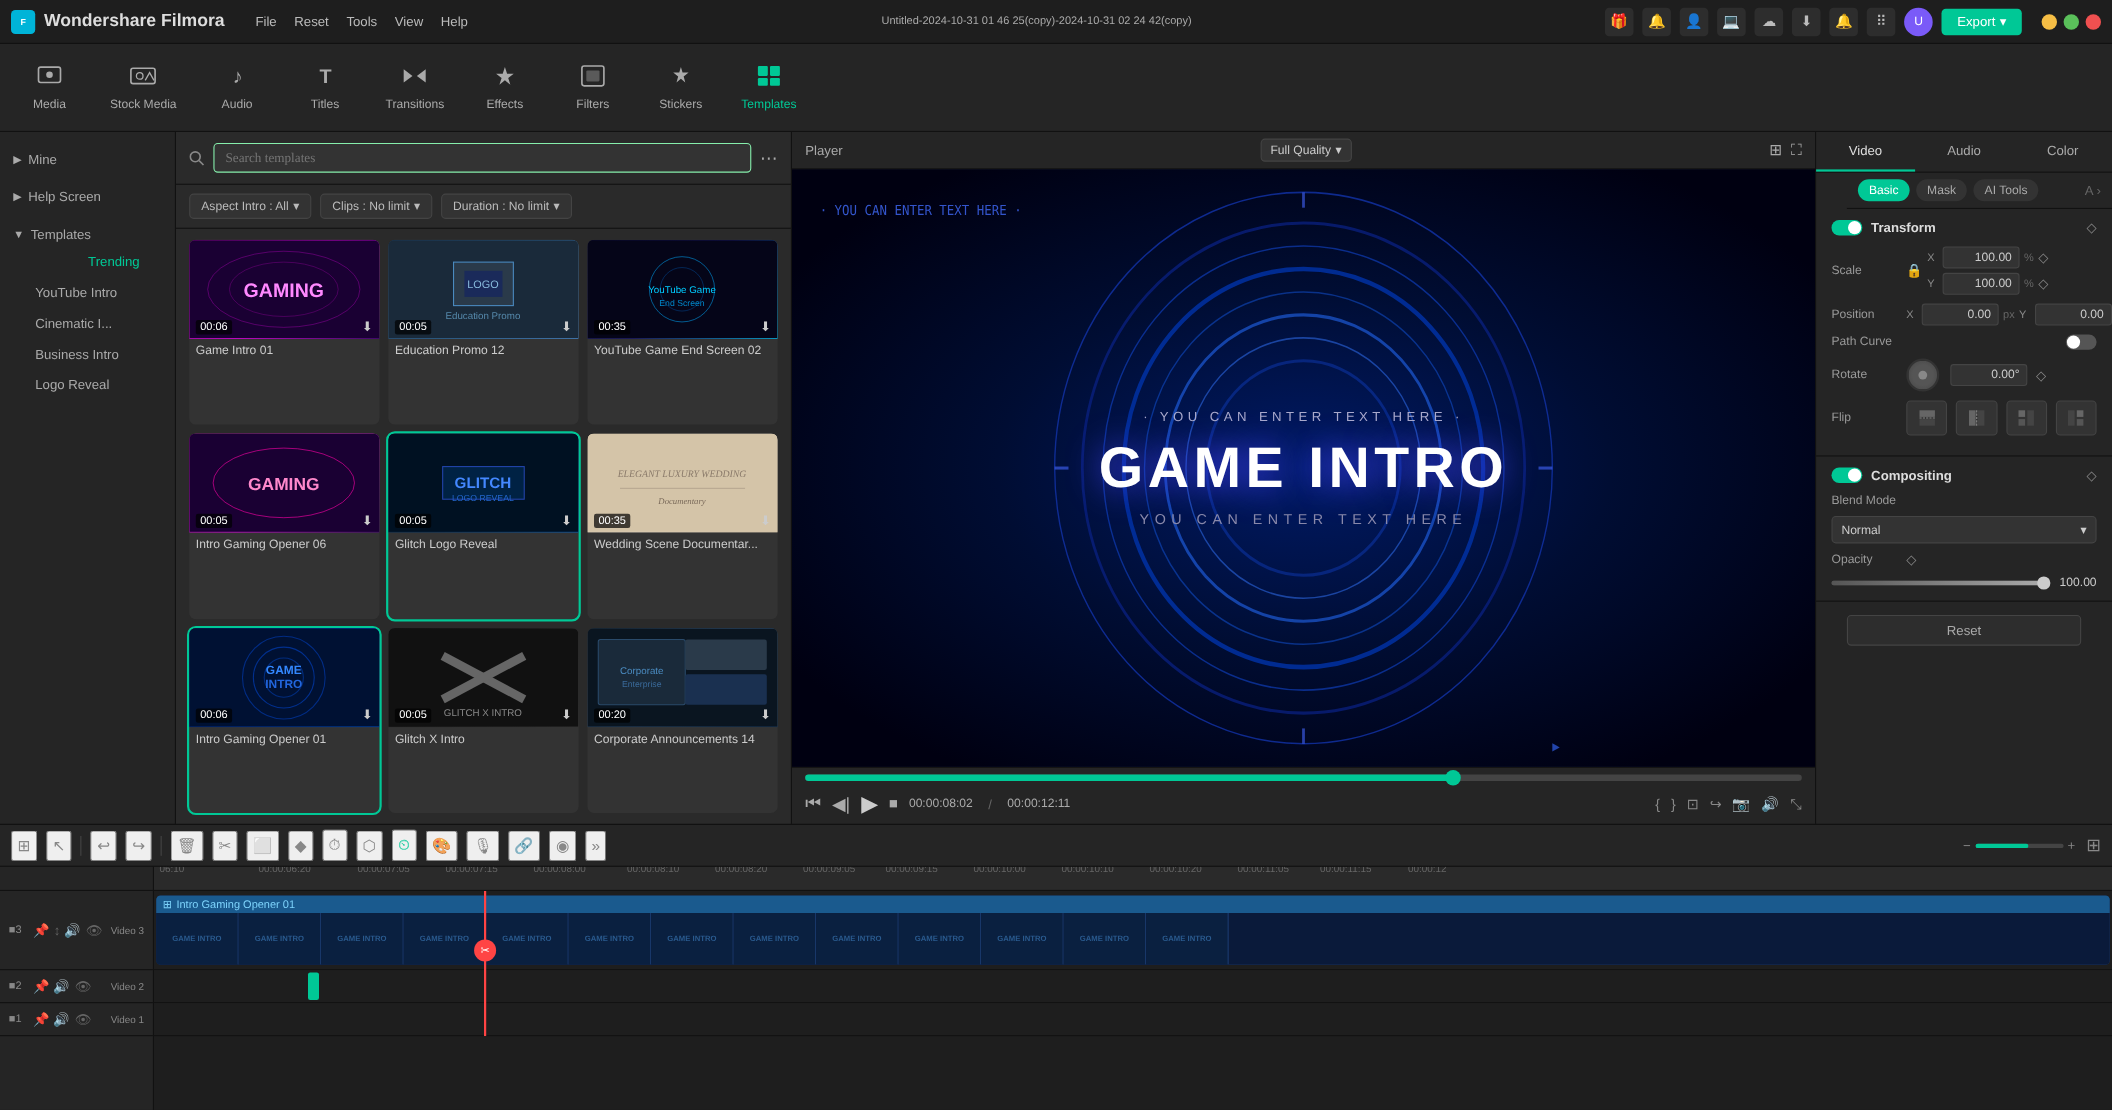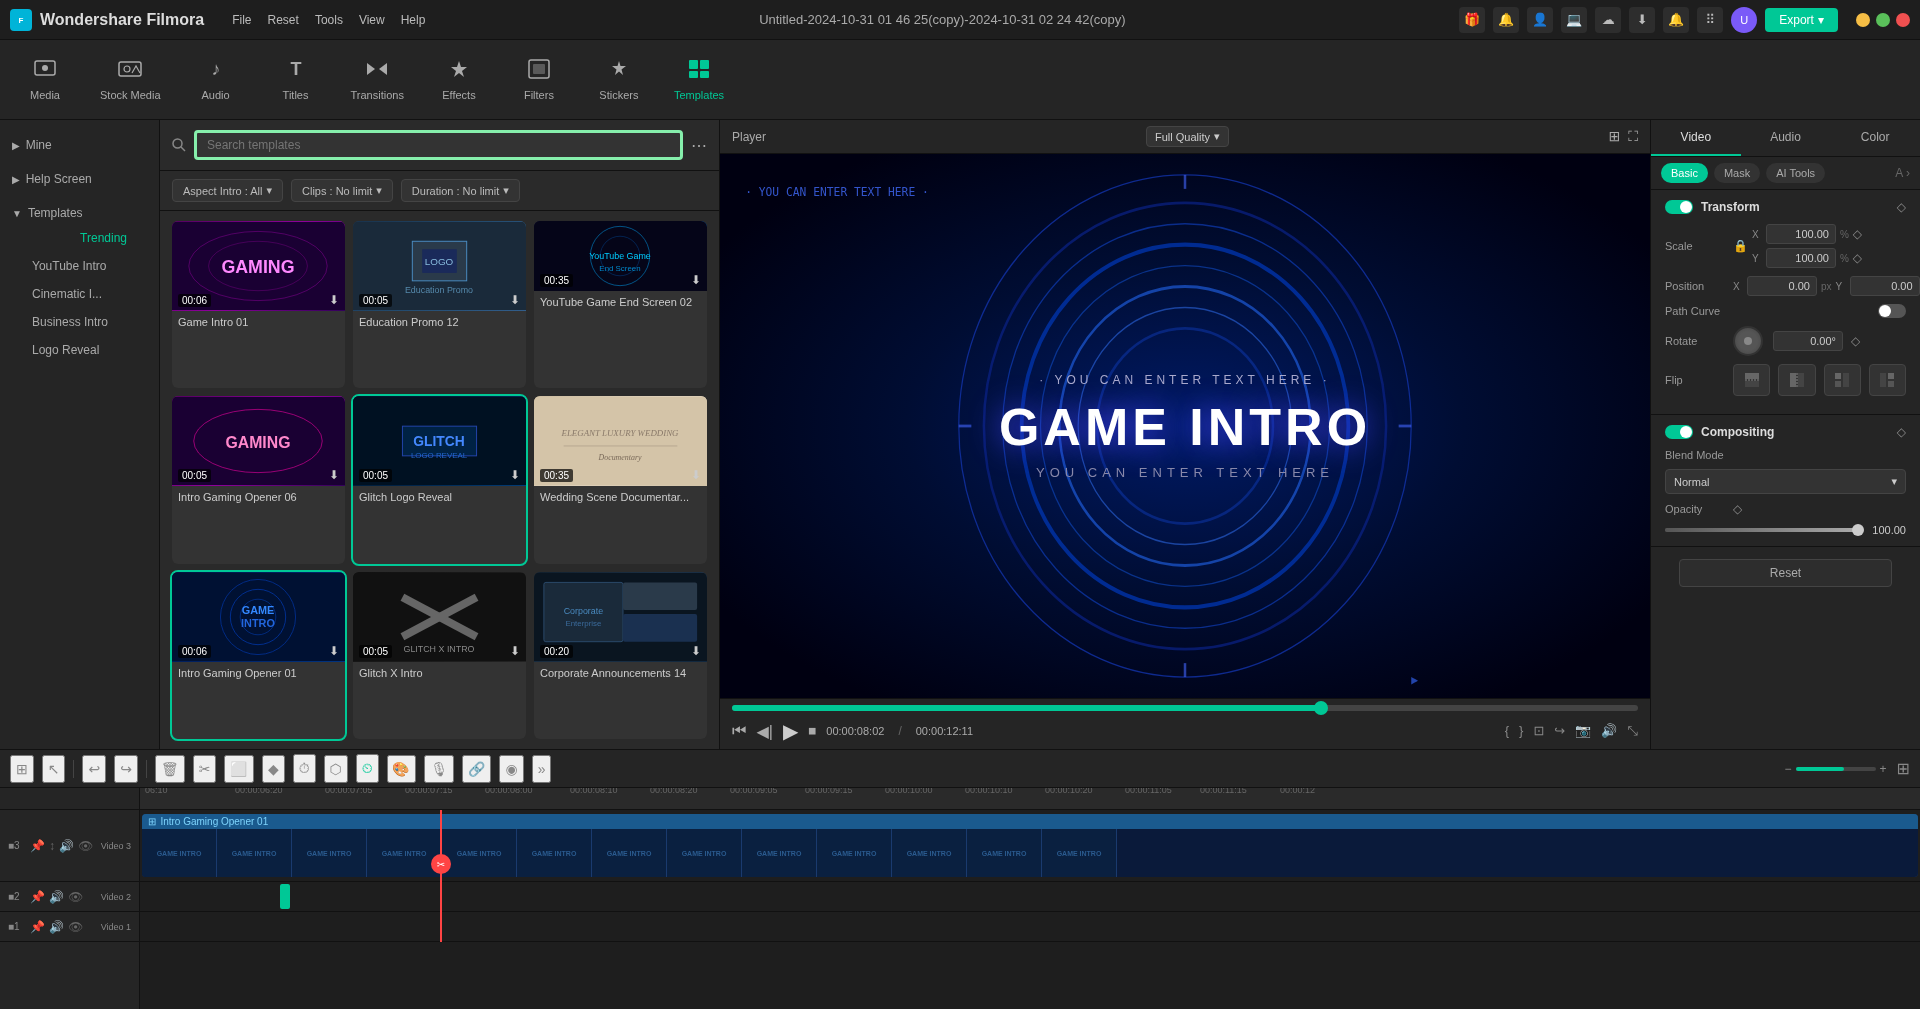--- a/index.html
+++ b/index.html
@@ -5,21 +5,21 @@
     * { box-sizing: border-box; margin: 0; padding: 0; }
     body { background: #1a1a1a; color: #ccc; font-family: 'Segoe UI', Arial, sans-serif; font-size: 12px; width: 1920px; height: 1009px; overflow: hidden; display: flex; flex-direction: column; }
 
     
     #titlebar { height: 40px; background: #1e1e1e; display: flex; align-items: center; justify-content: space-between; padding: 0 10px; border-bottom: 1px solid #111; flex-shrink: 0; }
     #titlebar .logo-area { display: flex; align-items: center; gap: 8px; }
     #titlebar .logo-icon { width: 22px; height: 22px; background: #00b4d8; border-radius: 4px; display: flex; align-items: center; justify-content: center; color: white; font-weight: bold; font-size: 10px; }
     #titlebar .app-name { color: #ddd; font-size: 16px; font-weight: 600; }
     #titlebar .menu-items { display: flex; gap: 16px; margin-left: 20px; }
     #titlebar .menu-item { color: #bbb; font-size: 12px; cursor: pointer; }
-    #titlebar .title-center { color: #aaa; font-size: 13px; }
+    #titlebar .title-center { color: #aaa; font-size: 10px; }
     #titlebar .title-right { display: flex; align-items: center; gap: 8px; }
     #titlebar .icon-btn { width: 26px; height: 26px; background: #2d2d2d; border-radius: 4px; display: flex; align-items: center; justify-content: center; cursor: pointer; color: #bbb; font-size: 13px; }
     #titlebar .avatar { width: 26px; height: 26px; border-radius: 50%; background: #7a5af8; display: flex; align-items: center; justify-content: center; color: white; font-size: 11px; }
     #titlebar .export-btn { background: #00c896; color: white; border: none; padding: 5px 14px; border-radius: 4px; font-size: 12px; cursor: pointer; display: flex; align-items: center; gap: 4px; }
     #titlebar .win-controls { display: flex; gap: 6px; margin-left: 10px; }
     #titlebar .win-btn { width: 14px; height: 14px; border-radius: 50%; cursor: pointer; }
     #titlebar .win-min { background: #f6be45; }
     #titlebar .win-max { background: #5ac05a; }
     #titlebar .win-close { background: #f05050; }
 
@@ -37,21 +37,21 @@
     #sidebar { width: 160px; background: #252525; border-right: 1px solid #111; padding: 8px 0; flex-shrink: 0; overflow-y: auto; }
     .sidebar-section { padding: 6px 12px; }
     .sidebar-section-header { display: flex; align-items: center; gap: 6px; color: #aaa; font-size: 12px; cursor: pointer; padding: 4px 0; }
     .sidebar-section-header .arrow { font-size: 10px; }
     .sidebar-nav-item { padding: 7px 20px; color: #aaa; cursor: pointer; font-size: 12px; }
     .sidebar-nav-item.active { color: #00c896; text-align: right; }
 
     
     #templates-panel { width: 560px; background: #2a2a2a; border-right: 1px solid #111; display: flex; flex-direction: column; flex-shrink: 0; }
     #templates-search { display: flex; align-items: center; padding: 10px 12px; gap: 8px; border-bottom: 1px solid #111; }
-    #templates-search input { flex: 1; background: #333; border: 3px solid #86efac; border-radius: 4px; padding: 5px 10px; color: #ccc; font-size: 12px; outline: none; }
+    #templates-search input { flex: 1; background: #333; border: 1px solid #86efac; border-radius: 4px; padding: 5px 10px; color: #ccc; font-size: 12px; outline: none; font-family: Liberation Serif, serif; }
     #templates-search .more-btn { color: #aaa; cursor: pointer; font-size: 16px; }
     .filter-row { display: flex; gap: 8px; padding: 8px 12px; border-bottom: 1px solid #111; }
     .filter-btn { background: #333; border: 1px solid #444; border-radius: 4px; padding: 4px 10px; color: #bbb; font-size: 11px; cursor: pointer; display: flex; align-items: center; gap: 4px; }
 
     .templates-grid { display: grid; grid-template-columns: repeat(3, 1fr); gap: 8px; padding: 10px 12px; overflow-y: auto; flex: 1; }
     .template-card { background: #333; border-radius: 6px; overflow: hidden; cursor: pointer; position: relative; }
     .template-card.selected { outline: 2px solid #00c896; }
     .template-thumb { width: 100%; height: 90px; object-fit: cover; position: relative; display: flex; align-items: center; justify-content: center; overflow: hidden; }
     .template-duration { position: absolute; bottom: 4px; left: 6px; background: rgba(0,0,0,0.7); color: #fff; font-size: 10px; padding: 1px 4px; border-radius: 2px; }
     .template-download { position: absolute; bottom: 4px; right: 6px; color: #ccc; font-size: 12px; }
@@ -91,21 +91,21 @@
     .time-display { color: #aaa; font-size: 11px; }
     .time-sep { color: #666; margin: 0 4px; }
     .extra-controls { display: flex; gap: 10px; }
     .extra-btn { color: #888; font-size: 13px; cursor: pointer; }
 
     
     #right-panel { width: 270px; background: #252525; border-left: 1px solid #111; display: flex; flex-direction: column; flex-shrink: 0; overflow-y: auto; }
     .right-tabs { display: flex; border-bottom: 1px solid #111; }
     .right-tab { flex: 1; padding: 10px 0; text-align: center; font-size: 12px; color: #aaa; cursor: pointer; }
     .right-tab.active { color: #ddd; border-bottom: 2px solid #00c896; }
-    .sub-tabs { display: flex; align-items: center; padding: 6px 10px; gap: 6px; border-bottom: 1px solid #111; }
+    .sub-tabs { display: flex; align-items: center; padding: 6px 10px; gap: 6px; border-bottom: 1px solid #111; margin-left: 28px; }
     .sub-tab { padding: 4px 10px; border-radius: 12px; font-size: 11px; color: #aaa; cursor: pointer; background: #333; }
     .sub-tab.active { background: #00c896; color: white; }
     .sub-tab-arrow { margin-left: auto; color: #666; cursor: pointer; }
 
     .property-section { padding: 10px 14px; border-bottom: 1px solid #111; }
     .property-section-header { display: flex; align-items: center; justify-content: space-between; margin-bottom: 10px; }
     .property-section-title { color: #ddd; font-size: 12px; font-weight: 600; display: flex; align-items: center; gap: 8px; }
     .toggle-on { width: 28px; height: 14px; background: #00c896; border-radius: 7px; position: relative; cursor: pointer; display: inline-block; }
     .toggle-on::after { content: ''; width: 12px; height: 12px; background: white; border-radius: 50%; position: absolute; top: 1px; right: 1px; }
     .toggle-off { width: 28px; height: 14px; background: #555; border-radius: 7px; position: relative; cursor: pointer; display: inline-block; }
@@ -375,21 +375,21 @@
               <text x="87" y="44" text-anchor="middle" fill="#88bbdd" font-size="10" font-family="Arial">LOGO</text>
               <text x="87" y="72" text-anchor="middle" fill="#5588aa" font-size="9" font-family="Arial">Education Promo</text>
             </svg>
           <span class="template-duration">00:05</span>
           <span class="template-download">⬇</span>
         </div>
         <div class="template-name">Education Promo 12</div>
       </div>
 
       <div class="template-card">
-        <div class="template-thumb thumb-youtube-game" style="height:70px">
+        <div class="template-thumb thumb-youtube-game" style="height:90px">
           <svg width="100%" height="90" viewBox="0 0 175 90" style="position:absolute">
               <rect width="175" height="90" fill="#050518"></rect>
               <circle cx="87" cy="45" r="30" fill="none" stroke="#00aaff" stroke-width="0.8" opacity="0.6"></circle>
               <circle cx="87" cy="45" r="20" fill="none" stroke="#0066cc" stroke-width="0.8" opacity="0.4"></circle>
               <text x="87" y="48" text-anchor="middle" fill="#00ccff" font-size="9" font-family="Arial">YouTube Game</text>
               <text x="87" y="60" text-anchor="middle" fill="#0088cc" font-size="8" font-family="Arial">End Screen</text>
             </svg>
           <span class="template-duration">00:35</span>
           <span class="template-download">⬇</span>
         </div>

